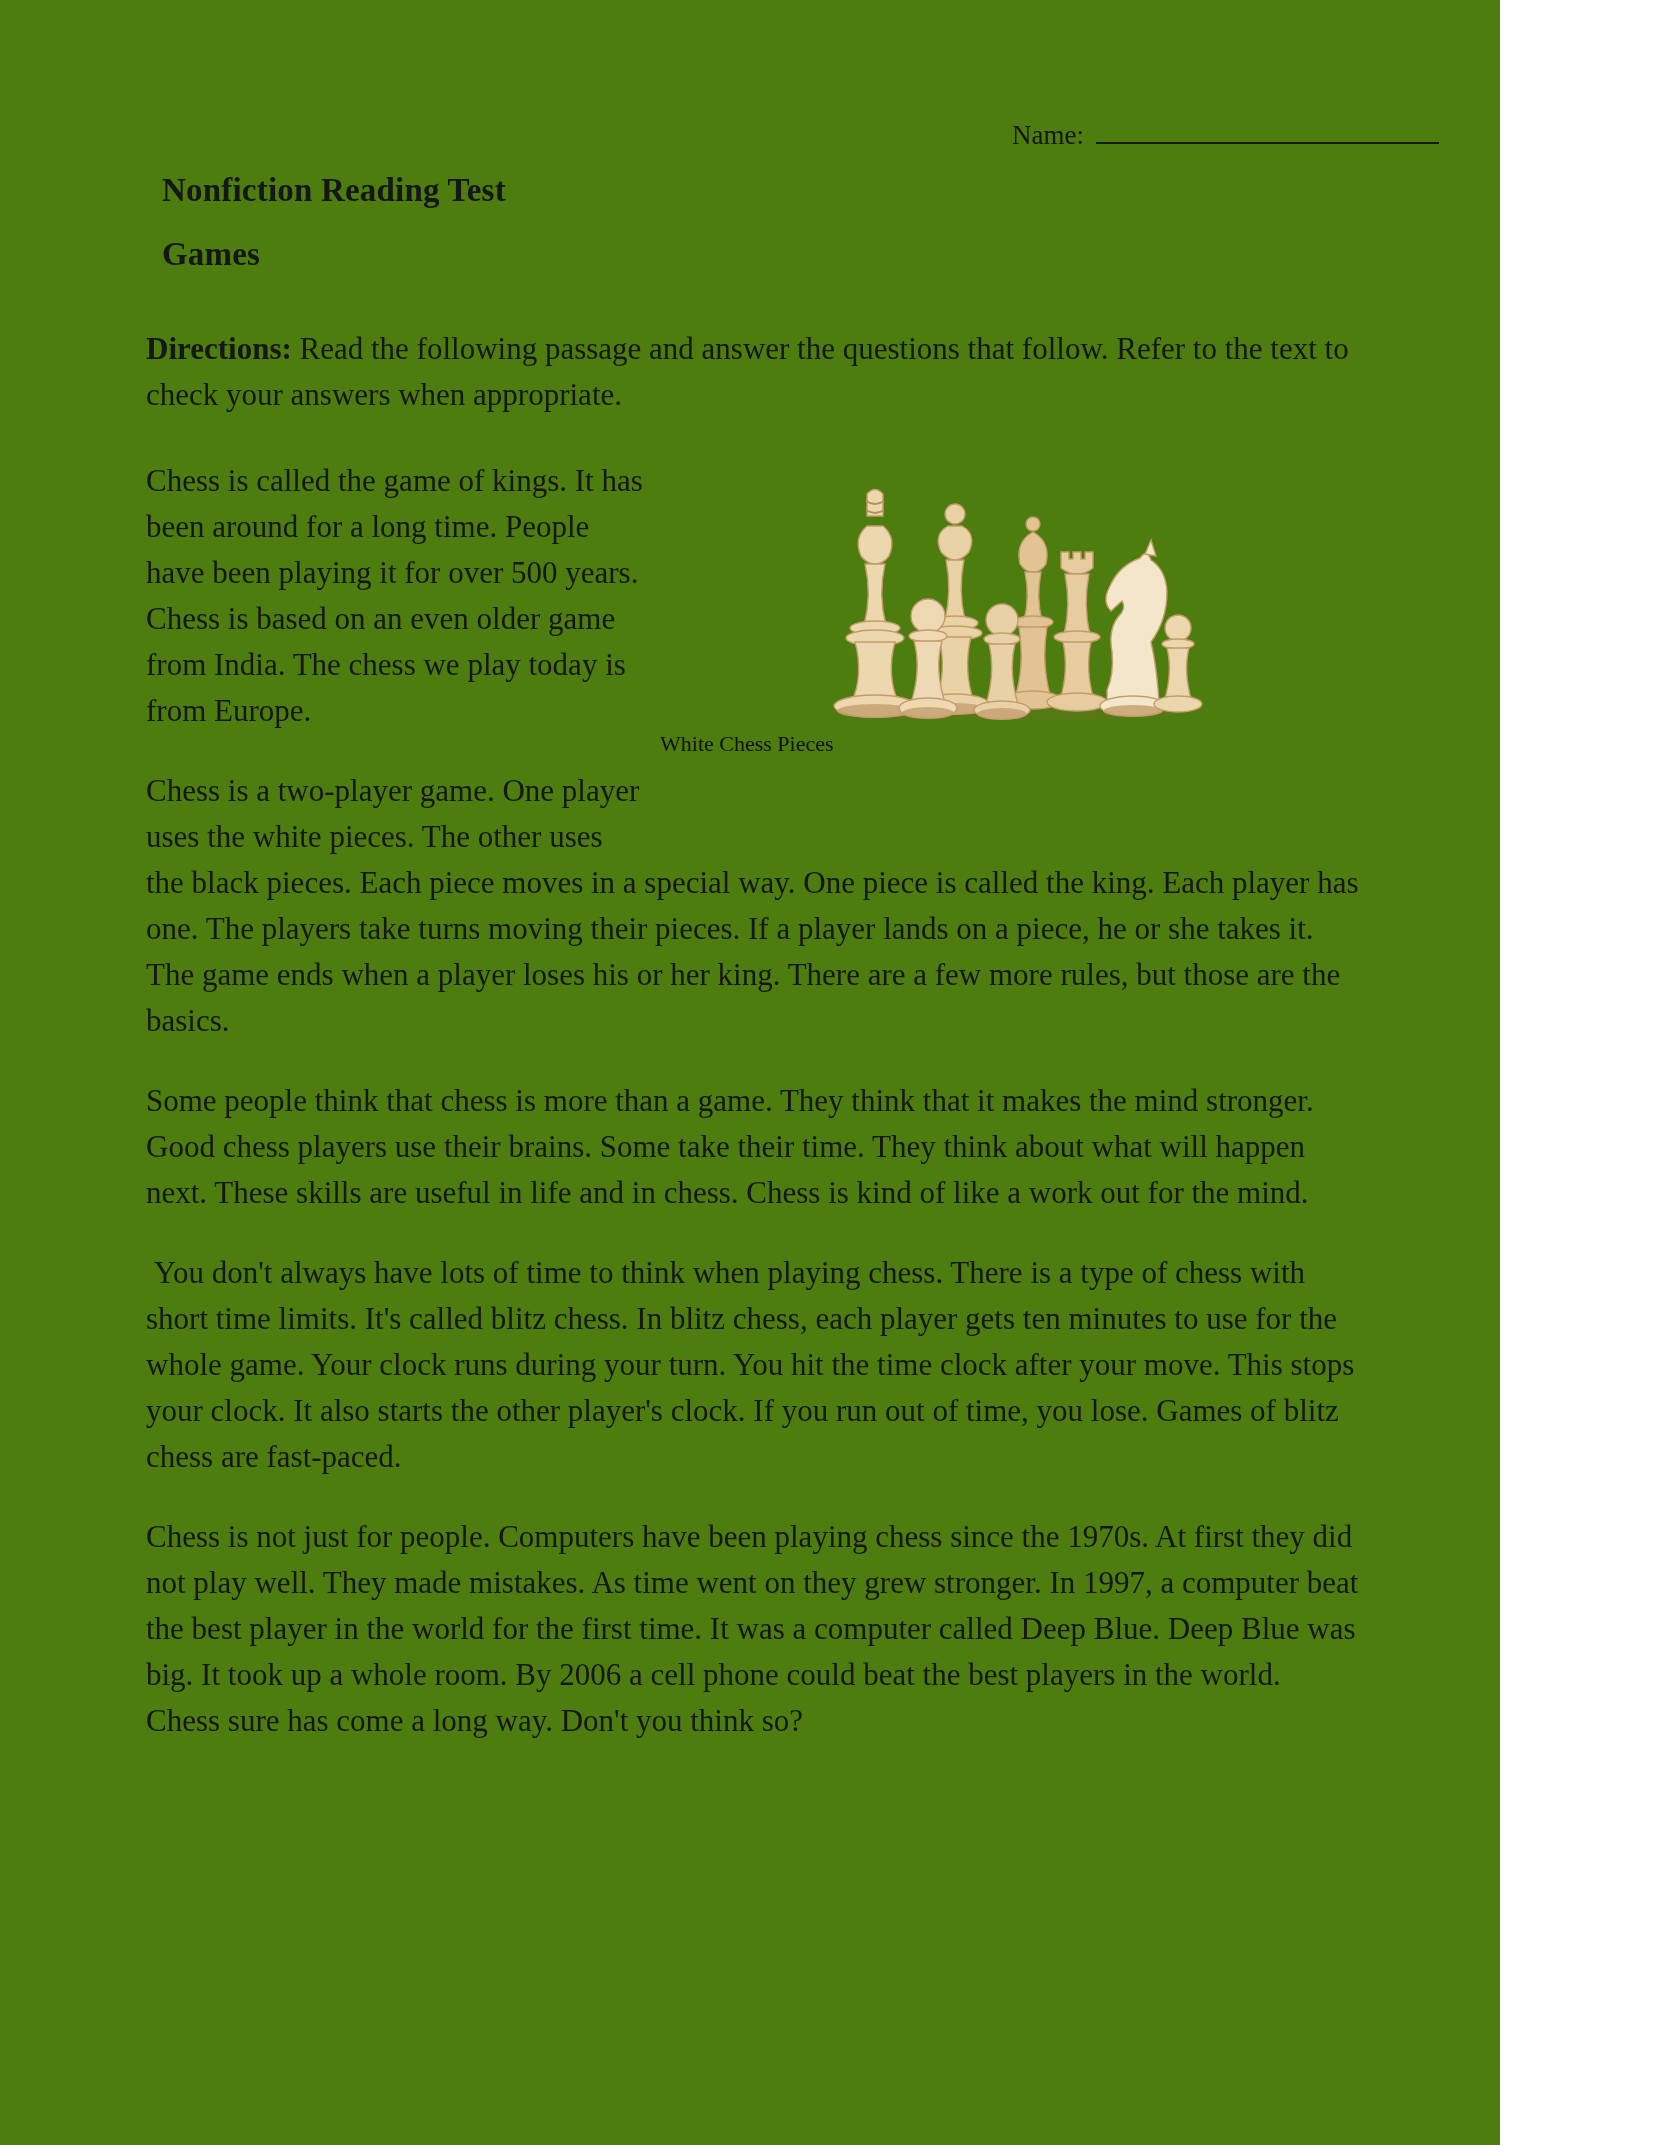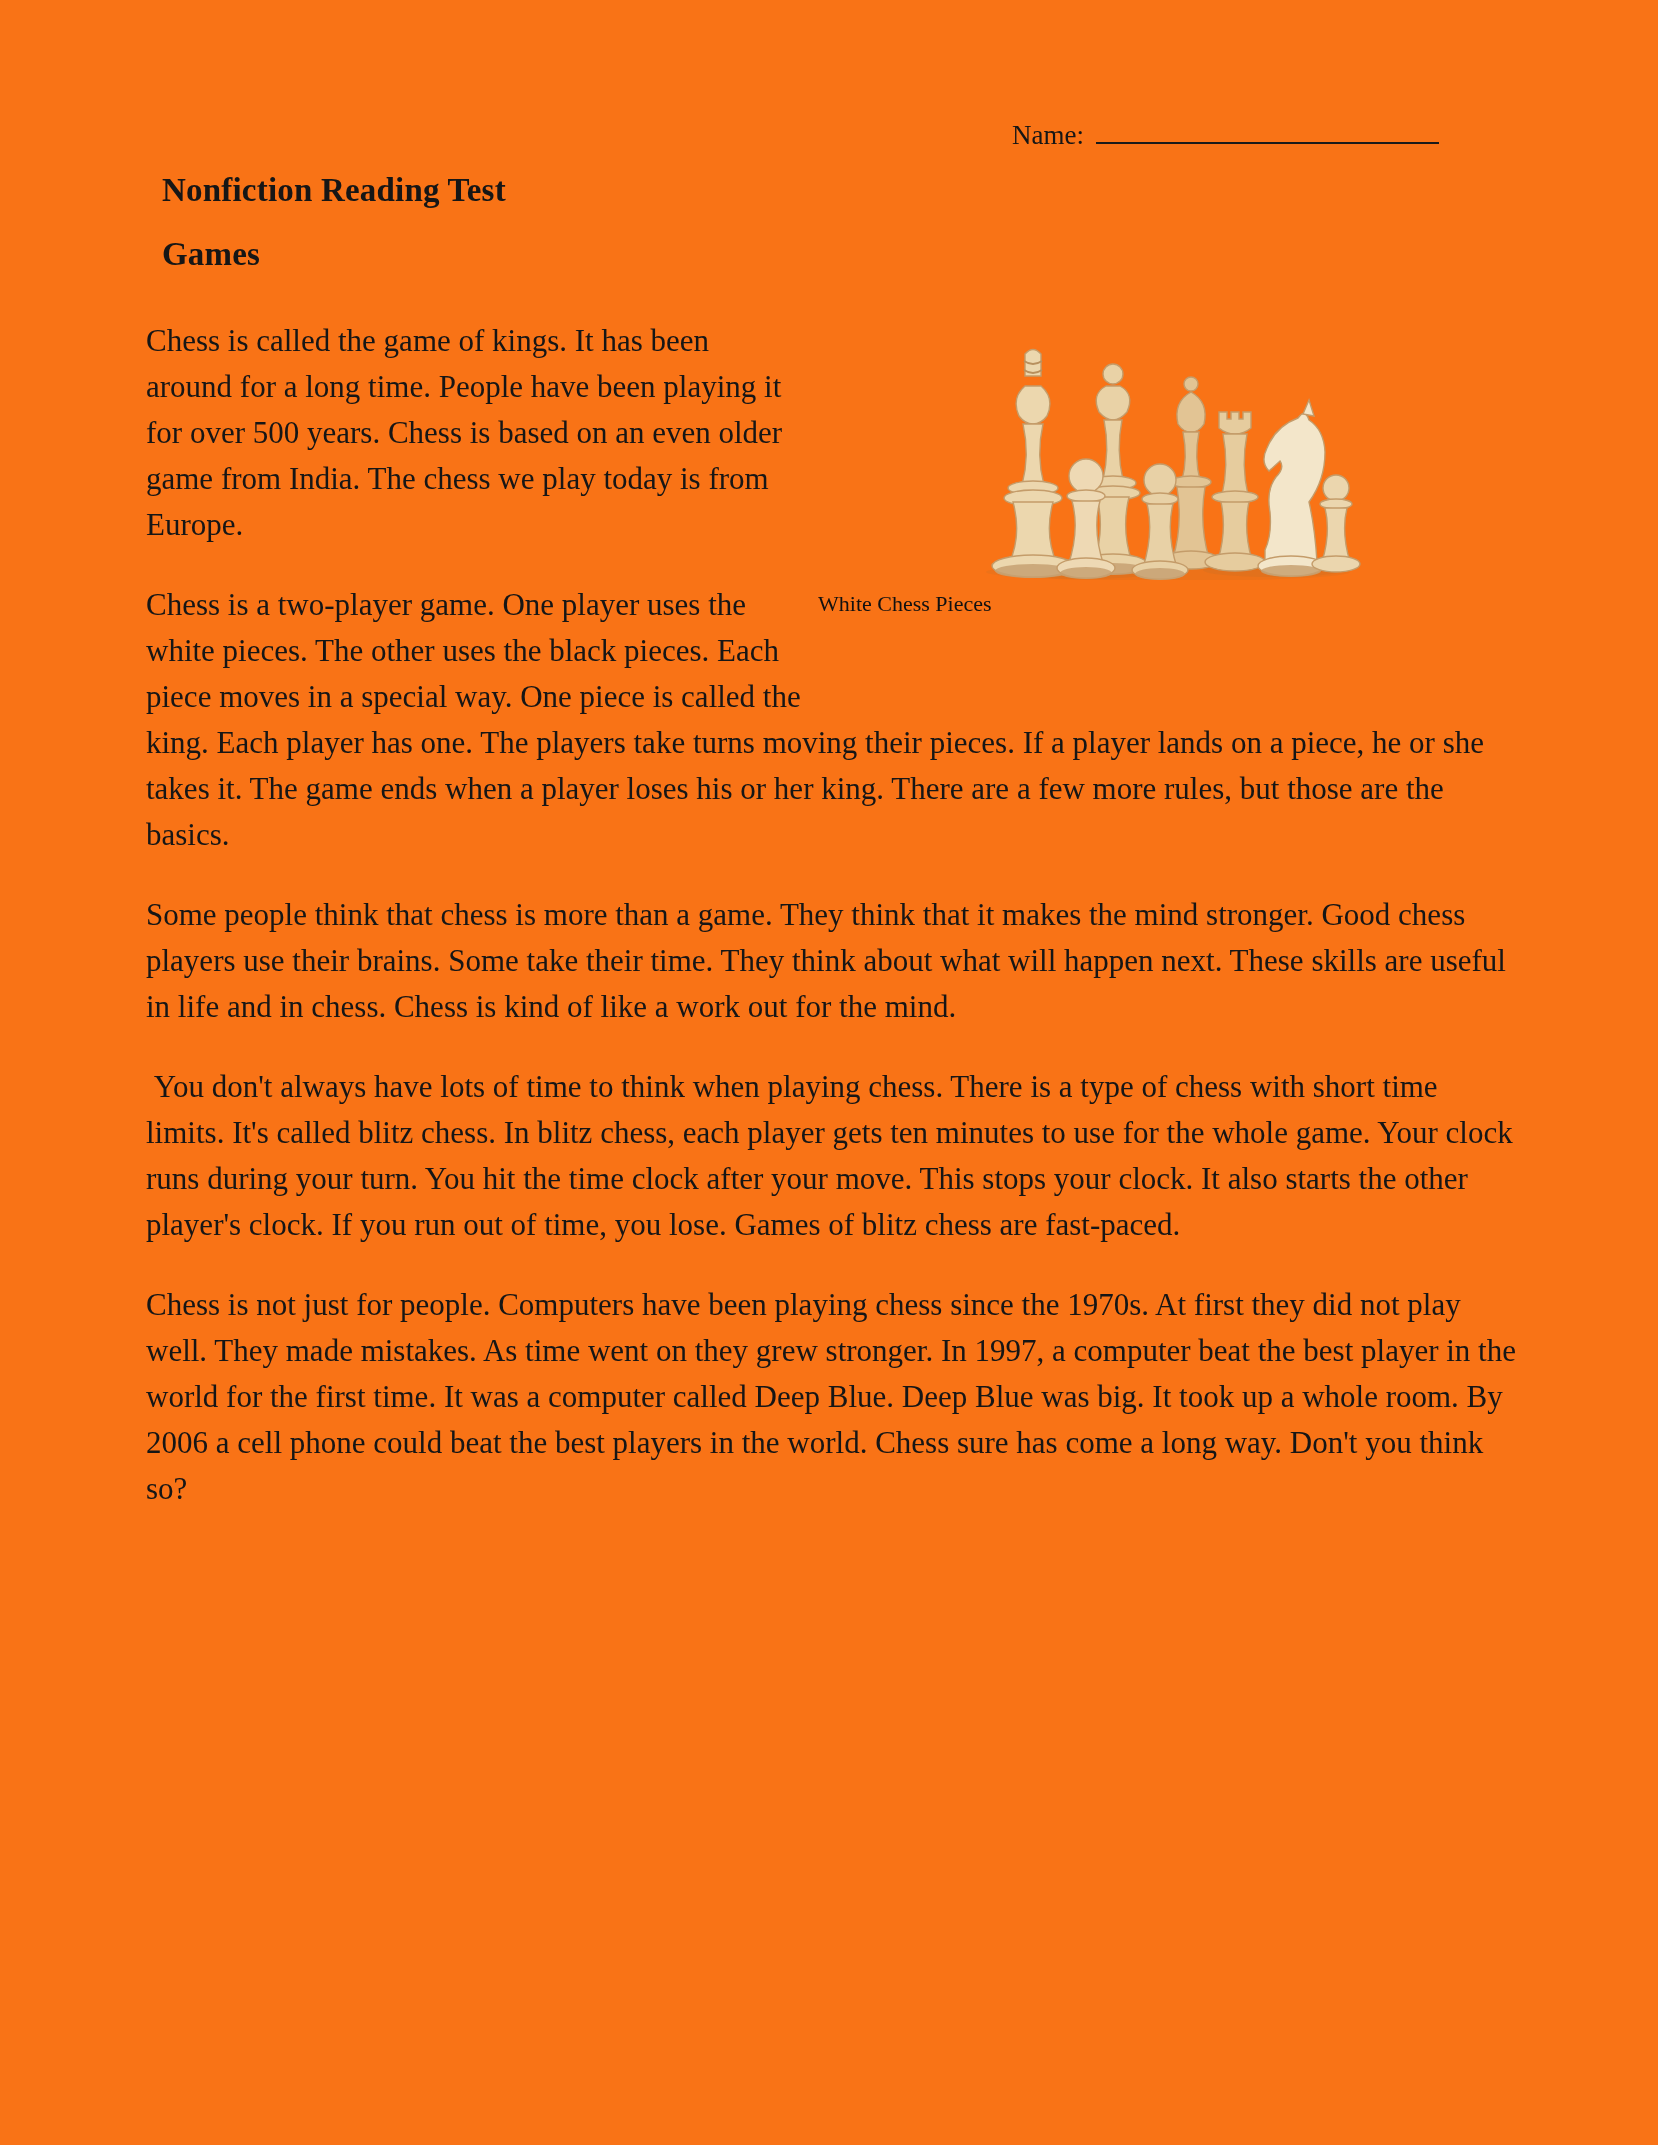--- a/index.html
+++ b/index.html
@@ -1,20 +1,20 @@
 <!DOCTYPE html>
 <html><head>
 <meta charset="utf-8">
 <style>
   html, body { margin: 0; padding: 0; background: #ffffff; }
   .page {
     position: relative;
-    width: 1658px;
+    width: 1500px;
     height: 2145px;
-    background: #f97316;
+    background: #4d7c0f;
     font-family: "Liberation Serif", "DejaVu Serif", serif;
     color: #161616;
     overflow: hidden;
   }
   .name-block {
     position: absolute;
     left: 1012px;
     top: 116px;
     font-size: 27px;
     line-height: 34px;
@@ -80,20 +80,21 @@
 
 <div class="page">
 
   <div class="name-block"><span>Name:</span><span class="name-line"></span></div>
 
   <div class="content">
 
     <h1 class="title">Nonfiction Reading Test</h1>
     <h2 class="subtitle">Games</h2>
 
+    <p class="directions"><span class="dirlabel">Directions:</span><span> Read the following passage and answer the questions that follow. Refer to the text to check your answers when appropriate.</span></p>
 
     <div class="article">
 
       <figure class="figure" style="margin:12px 0 0 16px;">
         <div class="fig-image">
           <svg width="390" height="250" viewBox="0 0 390 250" xmlns="http://www.w3.org/2000/svg">
 
             <g>
               <ellipse cx="195" cy="242" rx="182" ry="9" fill="rgba(140,105,60,0.10)"></ellipse>
               <ellipse cx="110" cy="242" rx="70" ry="7" fill="rgba(140,105,60,0.10)"></ellipse>

